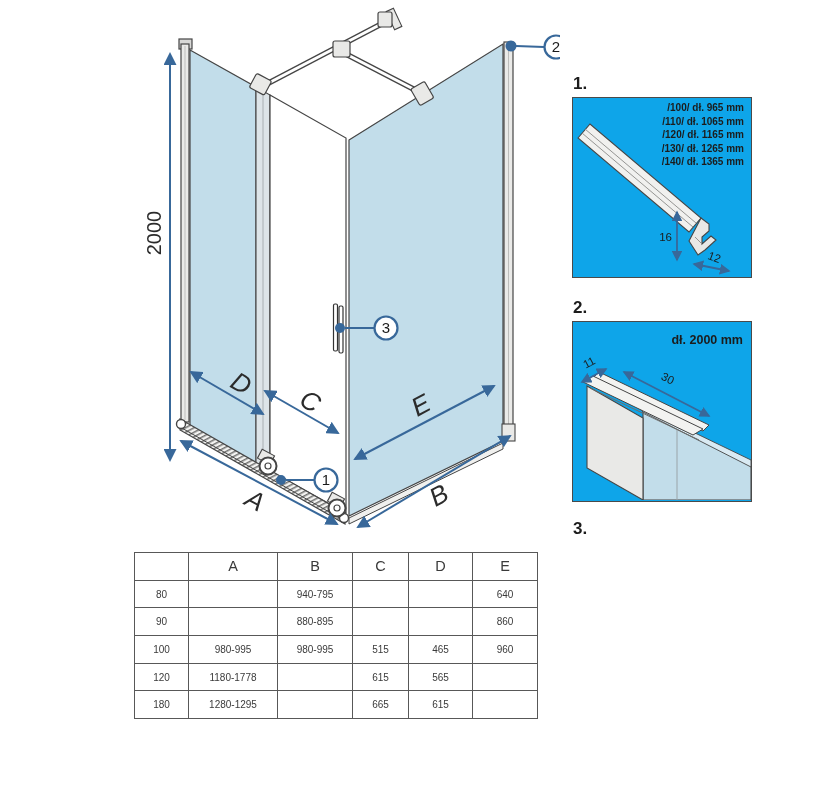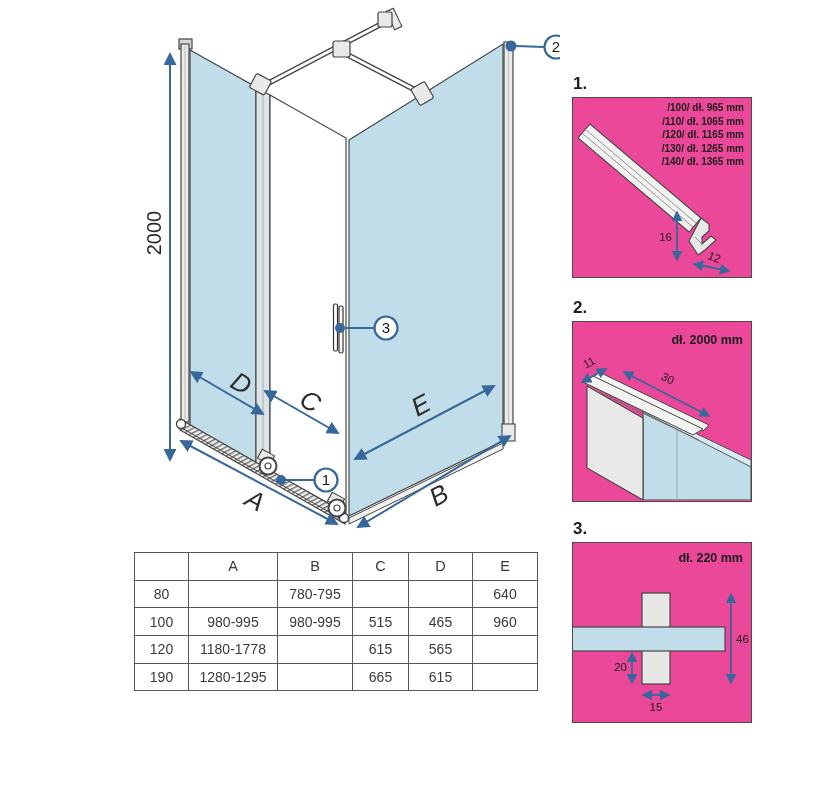--- a/index.html
+++ b/index.html
@@ -1,26 +1,26 @@
 <!DOCTYPE html>
 <html><head>
 <meta charset="utf-8">
 <style>
   html,body{margin:0;padding:0;background:#fff;}
   .page{position:relative;width:831px;height:800px;background:#fff;overflow:hidden;
         font-family:"Liberation Sans",sans-serif;color:#222;}
   .main-svg{position:absolute;left:0;top:0;}
   .detail{position:absolute;}
   .detail-label{font-size:17px;font-weight:600;color:#1c1c1c;margin:0 0 3px 1px;}
-  .detail-box{width:178px;height:179px;border:1.6px solid #4a4a4a;background:#ec4899;}
+  .detail-box{width:178px;height:179px;border:1.6px solid #4a4a4a;background:#0ea5e9;}
   .detail-box svg{display:block;}
   
   .dims-table{position:absolute;left:134px;top:552px;border-collapse:collapse;table-layout:fixed;}
   .dims-table td,.dims-table th{border:1.3px solid #585858;text-align:center;vertical-align:middle;
-      height:26.7px;padding:0;font-weight:400;color:#3a3a3a;font-size:14px;}
+      height:26.7px;padding:0;font-weight:400;color:#3a3a3a;font-size:10px;}
   .dims-table th{font-size:14.5px;}
   .dims-table{border:1.6px solid #4f4f4f;}
   
   text{font-family:"Liberation Sans",sans-serif;}
   .dimletter{font-size:26px;font-style:italic;fill:#2b2b2b;}
   .dimnum{font-size:20px;fill:#2b2b2b;}
   .callout-num{font-size:15px;fill:#1a1a1a;}
   .d-size-line{font-size:10px;font-weight:600;fill:#1c1c1c;}
   .d-len{font-size:12.5px;font-weight:700;fill:#1c1c1c;}
   .d-dim{font-size:11.5px;fill:#1c1c1c;}
@@ -223,47 +223,20 @@
         <g>
           <line x1="51" y1="50" x2="136" y2="94" stroke="#38689a" stroke-width="1.8" marker-start="url(#ah2)" marker-end="url(#ah2)"></line>
           <text class="d-dim" text-anchor="middle" transform="translate(93 60) rotate(27)">30</text>
         </g>
       </svg>
     </div>
   </div>
 
   <div class="detail" style="left:572px;top:519px;">
     <div class="detail-label">3.</div>
-    <div class="detail-box">
-      <svg width="178" height="179" viewBox="0 0 178 179">
-        <defs>
-          <marker id="ah3" viewBox="0 0 10 10" refX="8.5" refY="5" markerWidth="6" markerHeight="6" orient="auto-start-reverse">
-            <path d="M0,0 L10,5 L0,10 z" fill="#38689a"></path>
-          </marker>
-        </defs>
-        <text class="d-len" x="170" y="19" text-anchor="end">dł. 220 mm</text>
-        <rect x="69" y="50" width="28" height="91" fill="#e7e7e5" stroke="#454545" stroke-width="1.2"></rect>
-        <rect x="-2" y="84" width="154" height="24" fill="#c2ddea" stroke="#454545" stroke-width="1.2"></rect>
-
-        <g>
-          <line x1="158" y1="51" x2="158" y2="140" stroke="#38689a" stroke-width="1.8" marker-start="url(#ah3)" marker-end="url(#ah3)"></line>
-          <text class="d-dim" x="163" y="100" text-anchor="start">46</text>
-        </g>
-
-        <g>
-          <line x1="59" y1="110" x2="59" y2="140" stroke="#38689a" stroke-width="1.8" marker-start="url(#ah3)" marker-end="url(#ah3)"></line>
-          <text class="d-dim" x="54" y="128" text-anchor="end">20</text>
-        </g>
-
-        <g>
-          <line x1="70" y1="152" x2="96" y2="152" stroke="#38689a" stroke-width="1.8" marker-start="url(#ah3)" marker-end="url(#ah3)"></line>
-          <text class="d-dim" x="83" y="168" text-anchor="middle">15</text>
-        </g>
-      </svg>
-    </div>
   </div>
 
   <table class="dims-table">
     <colgroup>
       <col style="width:54px">
         <col style="width:89px">
         <col style="width:75px">
       <col style="width:56px">
         <col style="width:64px">
         <col style="width:65px">
@@ -273,43 +246,51 @@
       <th></th>
       <th>A</th>
       <th>B</th>
       <th>C</th>
       <th>D</th>
       <th>E</th>
     </tr>
     <tr>
       <td>80</td>
       <td></td>
-      <td>780-795</td>
+      <td>940-795</td>
       <td></td>
       <td></td>
       <td>640</td>
+    </tr>
+    <tr>
+      <td>90</td>
+      <td></td>
+      <td>880-895</td>
+      <td></td>
+      <td></td>
+      <td>860</td>
     </tr>
     <tr>
       <td>100</td>
       <td>980-995</td>
       <td>980-995</td>
       <td>515</td>
       <td>465</td>
       <td>960</td>
     </tr>
     <tr>
       <td>120</td>
       <td>1180-1778</td>
       <td></td>
       <td>615</td>
       <td>565</td>
       <td></td>
     </tr>
     <tr>
-      <td>190</td>
+      <td>180</td>
       <td>1280-1295</td>
       <td></td>
       <td>665</td>
       <td>615</td>
       <td></td>
     </tr>
   </tbody>
     </table>
 
 </div>

